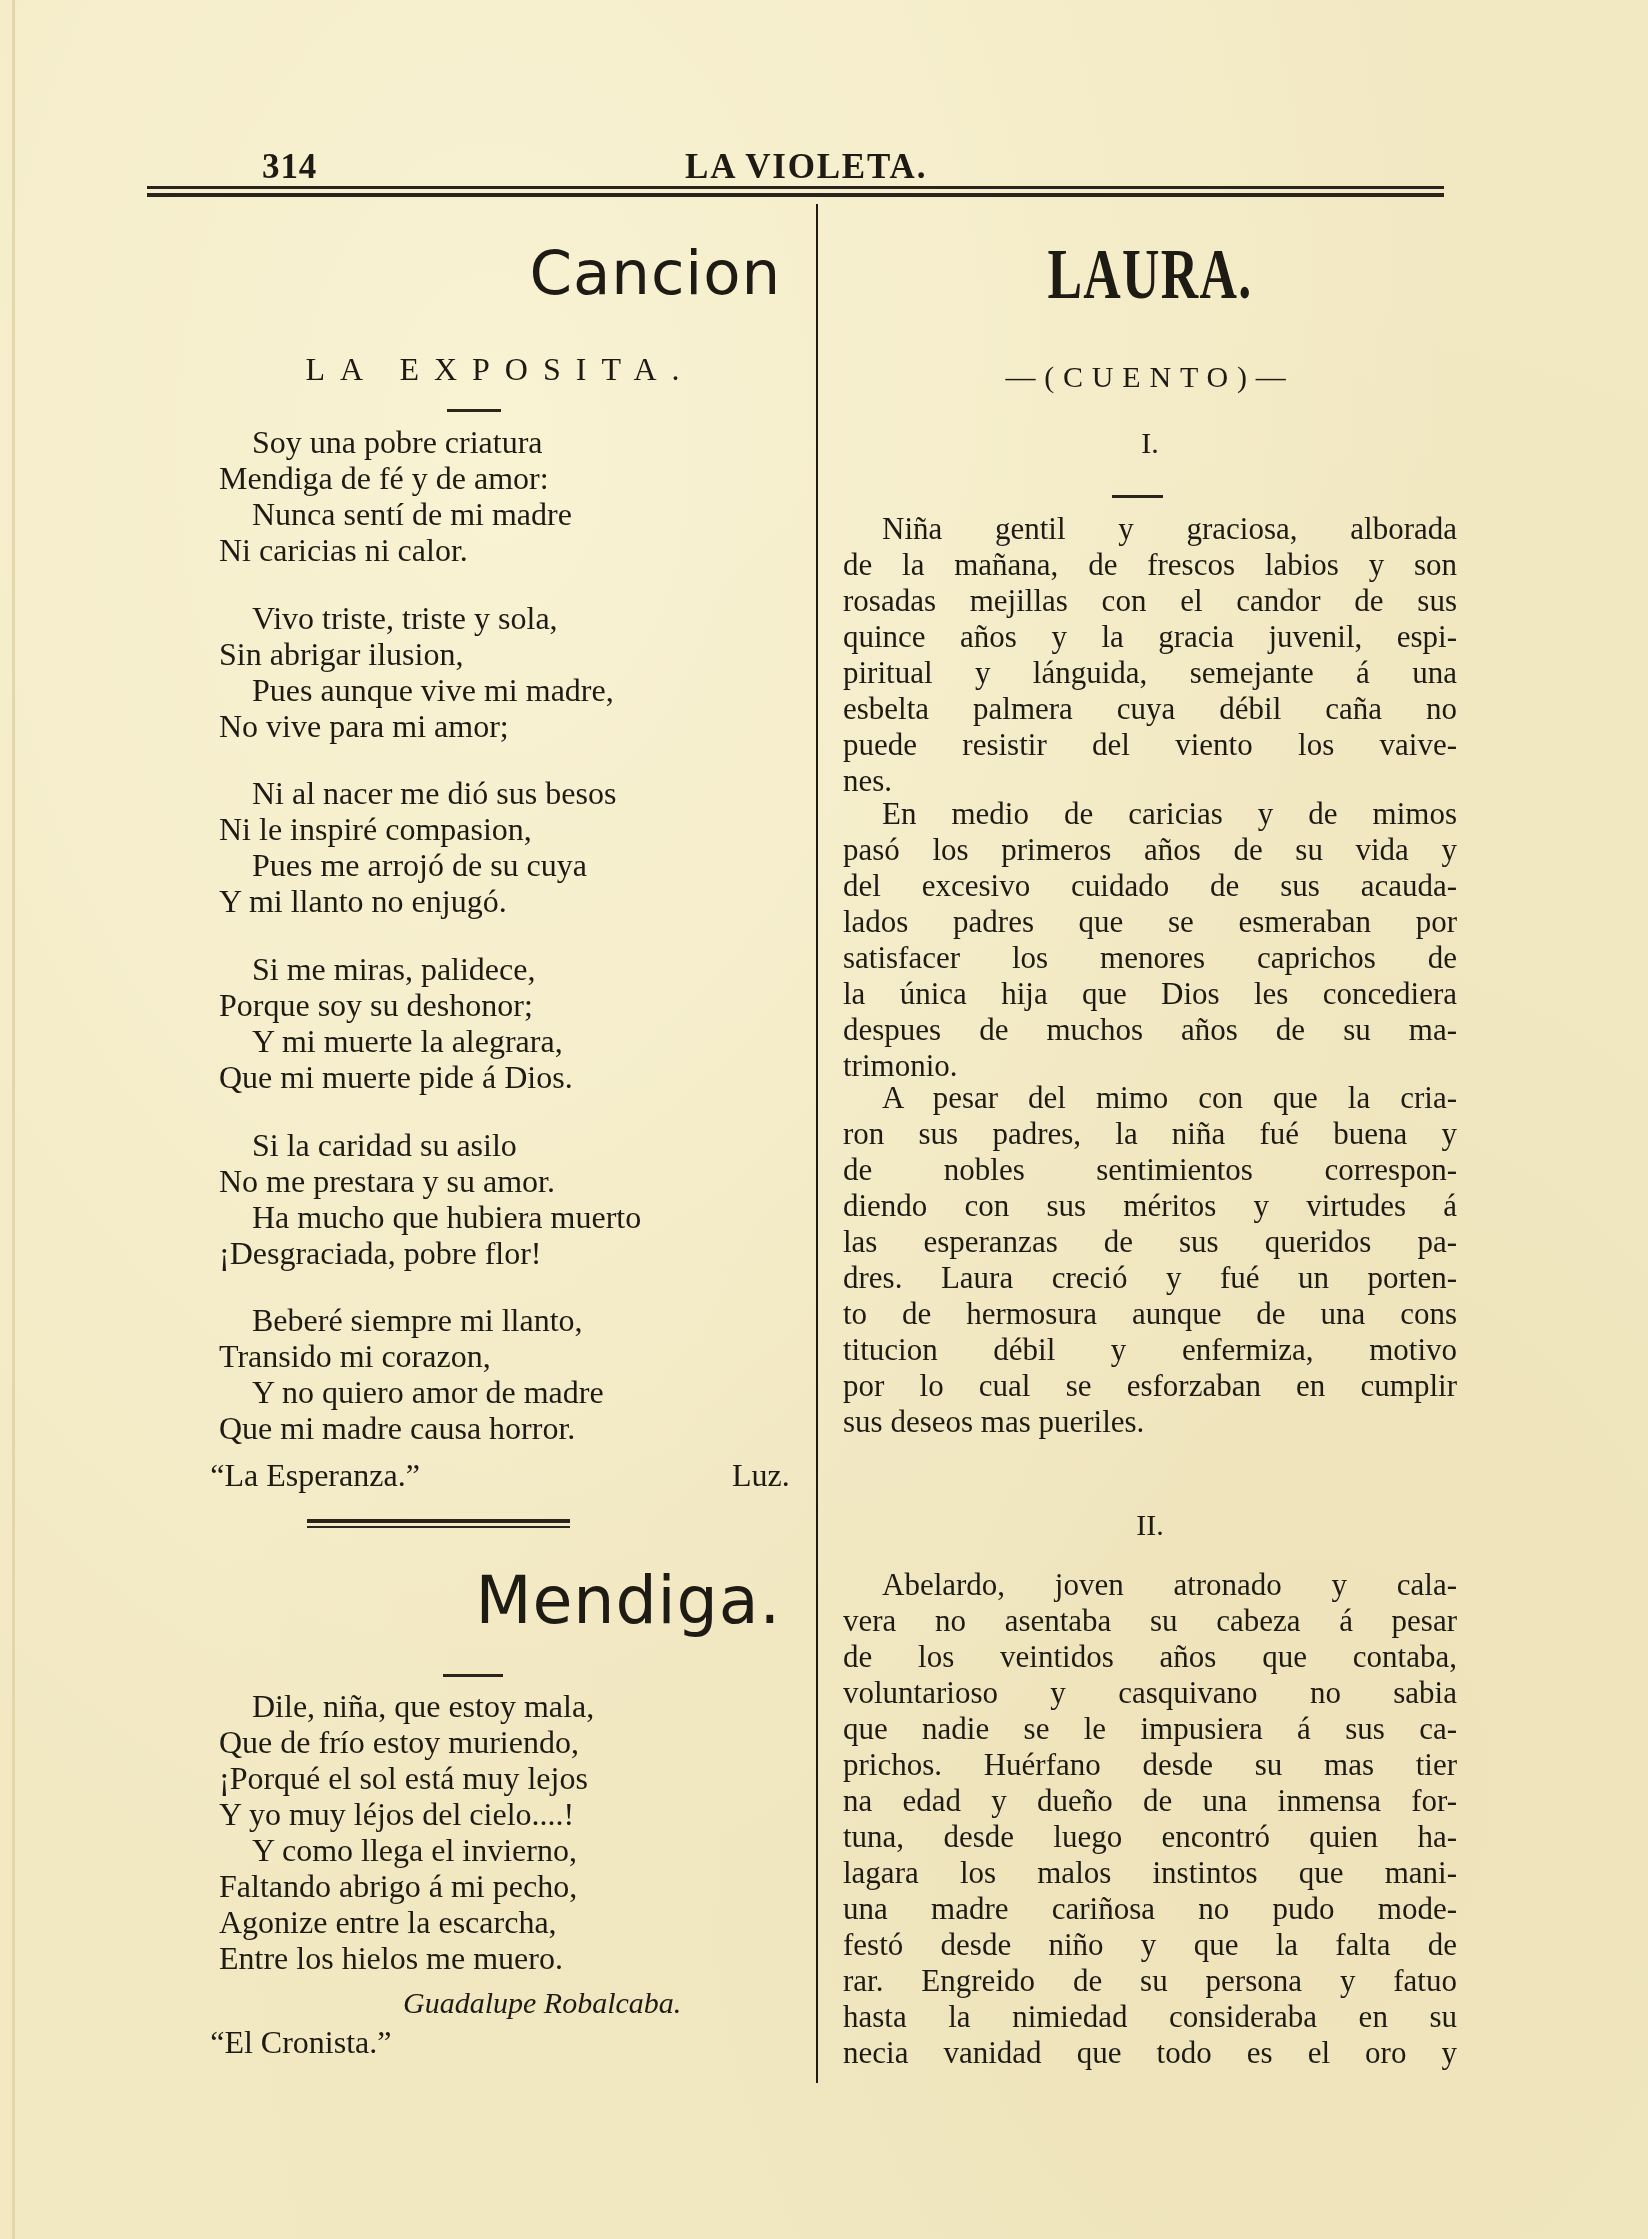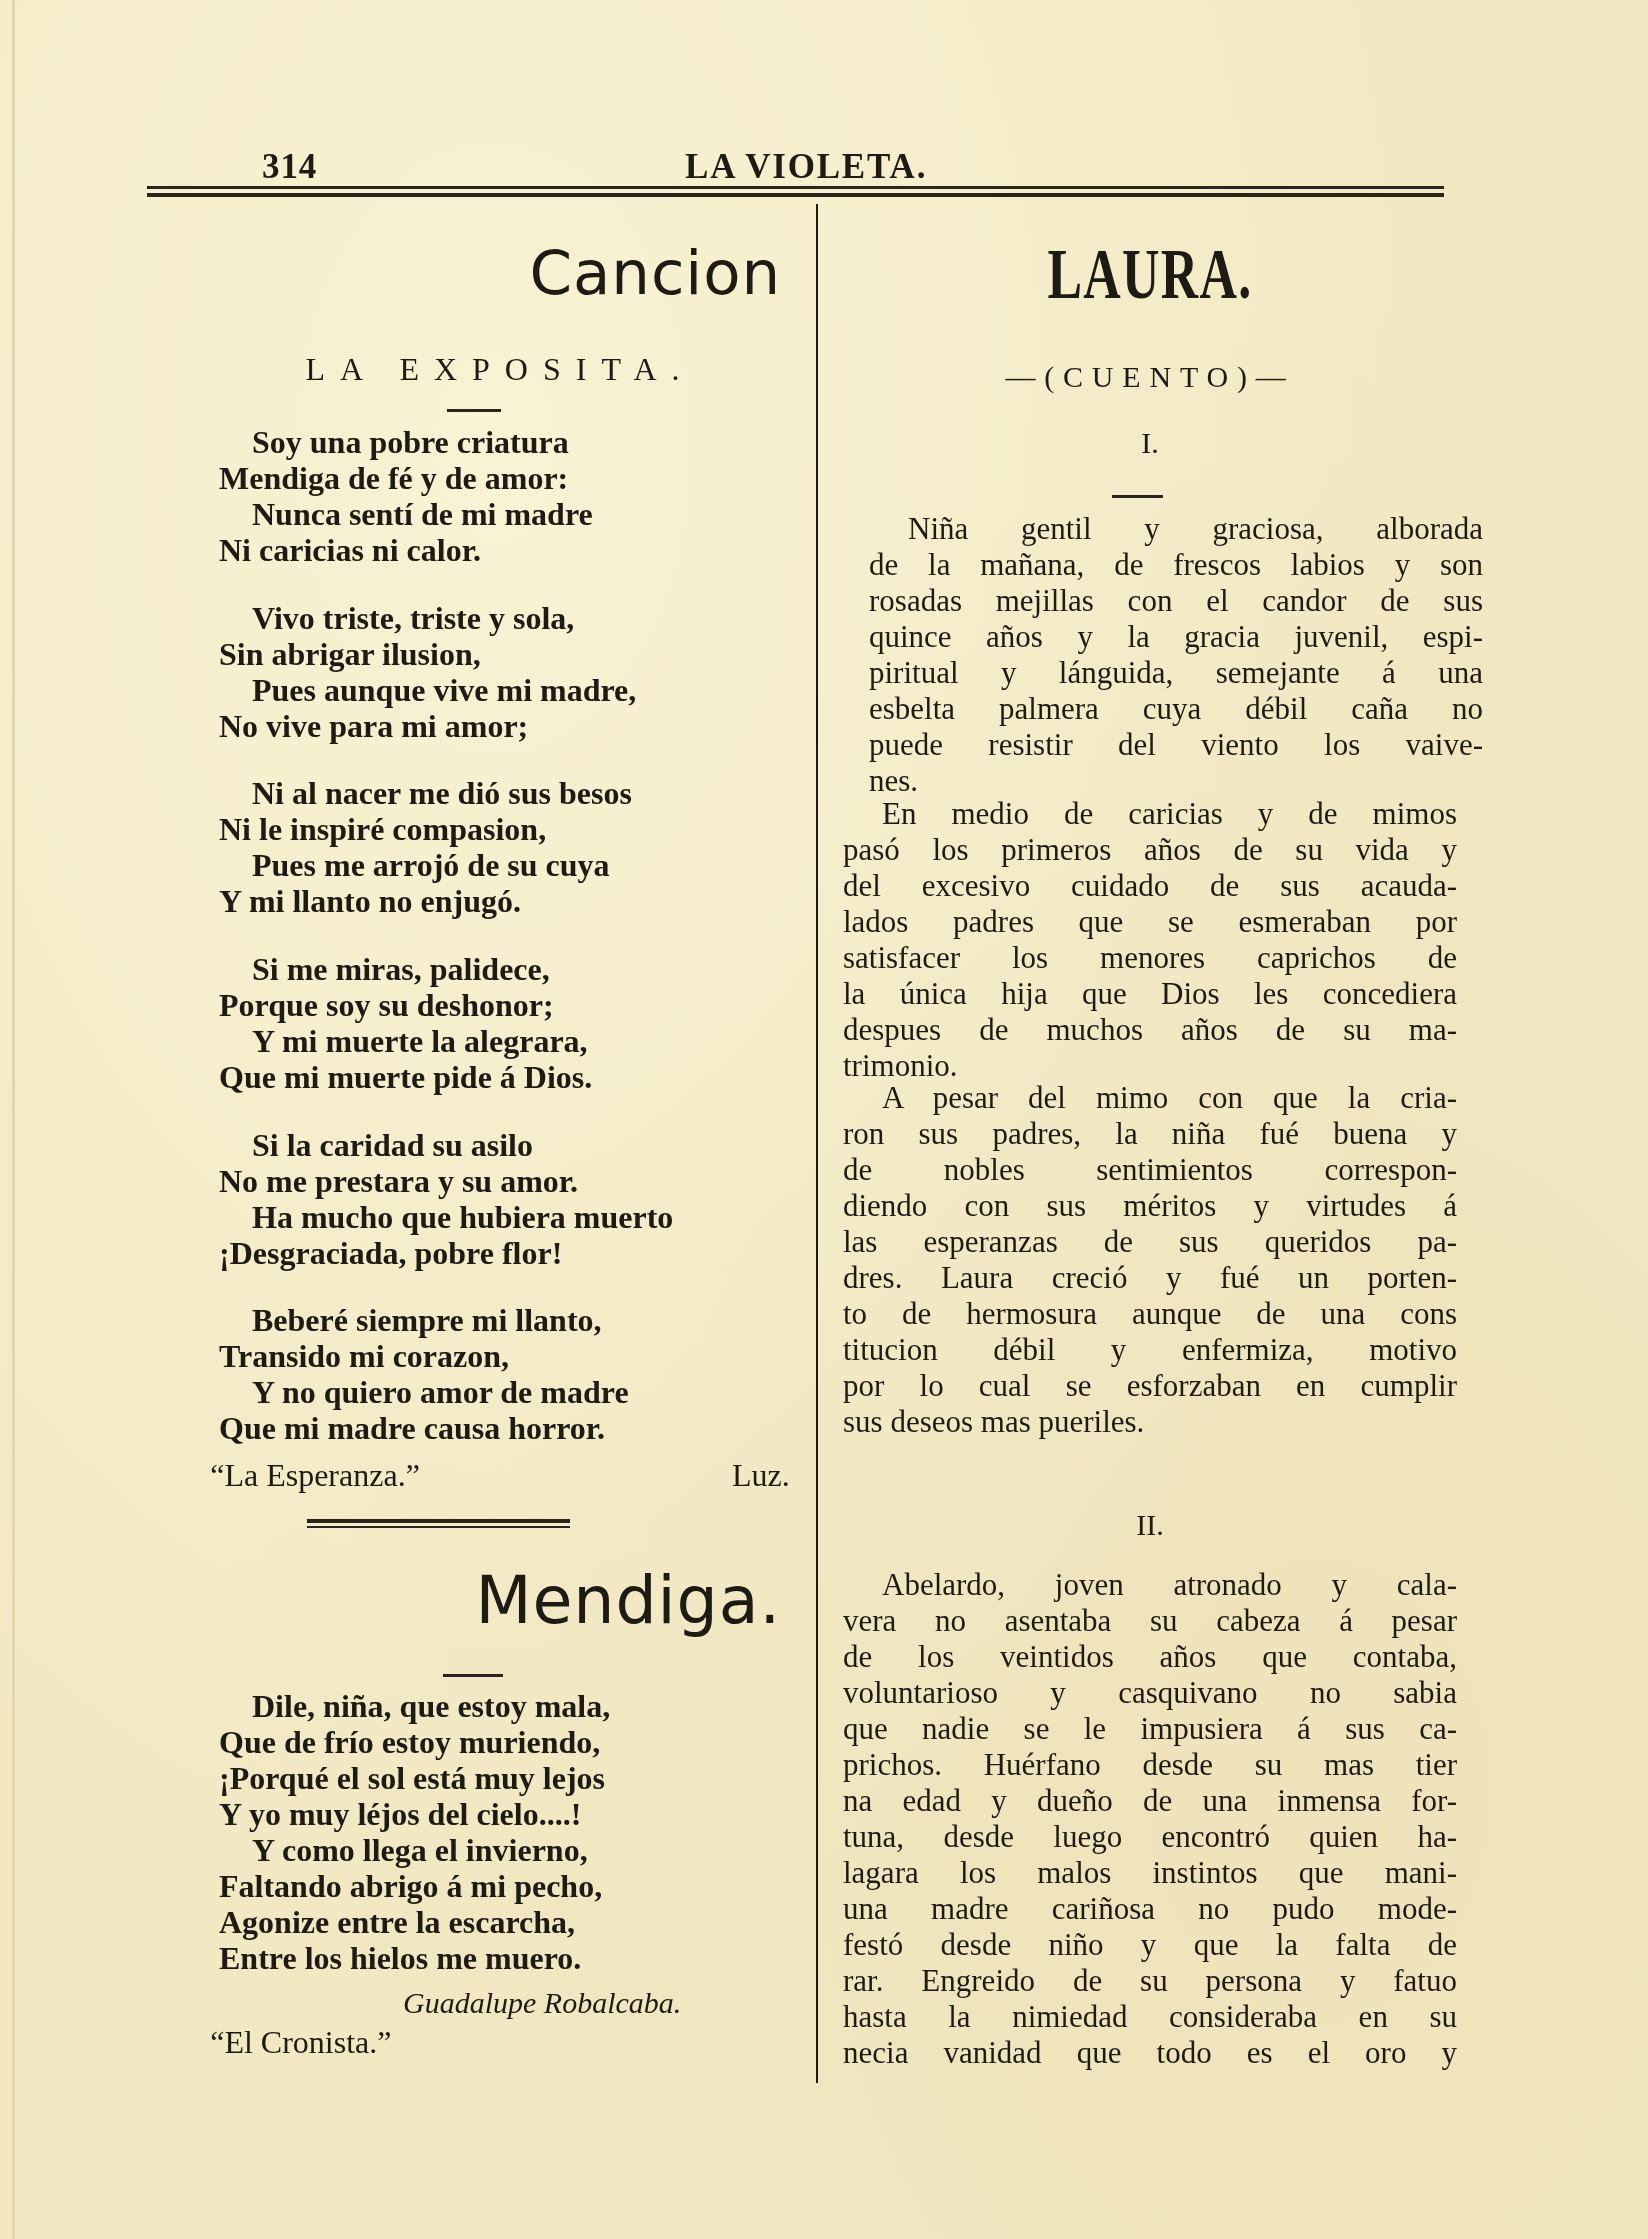--- a/index.html
+++ b/index.html
@@ -48,21 +48,21 @@
     letter-spacing: 0.9px;
   }
   .cancion-title { position: absolute; left: 0; top: 26px; width: 562px; font-size: 61px; }
   .subtitle-spaced {
     position: absolute; left: 0; top: 140px; width: 562px; text-align: center;
     font-family: "Liberation Serif", serif; font-size: 32px; letter-spacing: 15px;
   }
   .short-rule { position: absolute; height: 2.6px; background: #2a241c; }
   .verse {
     position: absolute; left: 0; width: 579px;
-    font-family: "Liberation Serif", serif; font-size: 32px; line-height: 36px; font-weight: bold;
+    font-family: "Liberation Serif", serif; font-size: 32px; line-height: 36px;
   }
   .verse .line { white-space: nowrap; }
   .verse .line.indent { padding-left: 33px; }
   .source-line {
     position: absolute; left: -8.8px; width: 527px;
     font-family: "Liberation Serif", serif; font-size: 32px;
   }
   .author-right { position: absolute; right: 0; font-family: "Liberation Serif", serif; font-size: 32px; }
   .double-rule { position: absolute; left: 88px; width: 263px; }
   .double-rule .a { height: 4.4px; background: #2a241c; margin-bottom: 2.6px; }
@@ -176,21 +176,21 @@
     <div class="author-italic" style="left:184px; top:1775px;">Guadalupe Robalcaba.</div>
     <div class="source-line" style="left:-8.8px; top:1813px;">“El Cronista.”</div>
   </div>
 
   <div class="col-right">
     <div class="laura-title">LAURA.</div>
     <div class="cuento-label">—(CUENTO)—</div>
     <div class="section-numeral" style="top:215px;">I.</div>
     <div class="short-rule" style="left:269px; top:284px; width:51px;"></div>
 
-    <div class="prose" style="top:300px;margin-left:26px;">
+    <div class="prose" style="top:300px;">
       <span class="pl first">Niña gentil y graciosa, alborada</span>
       <span class="pl">de la mañana, de frescos labios y son</span>
       <span class="pl">rosadas mejillas con el candor de sus</span>
       <span class="pl">quince años y la gracia juvenil, espi-</span>
       <span class="pl">piritual y lánguida, semejante á una</span>
       <span class="pl">esbelta palmera cuya débil caña no</span>
       <span class="pl">puede resistir del viento los vaive-</span>
       <span class="pl last">nes.</span>
     </div>
     <div class="prose" style="top:585px;">

